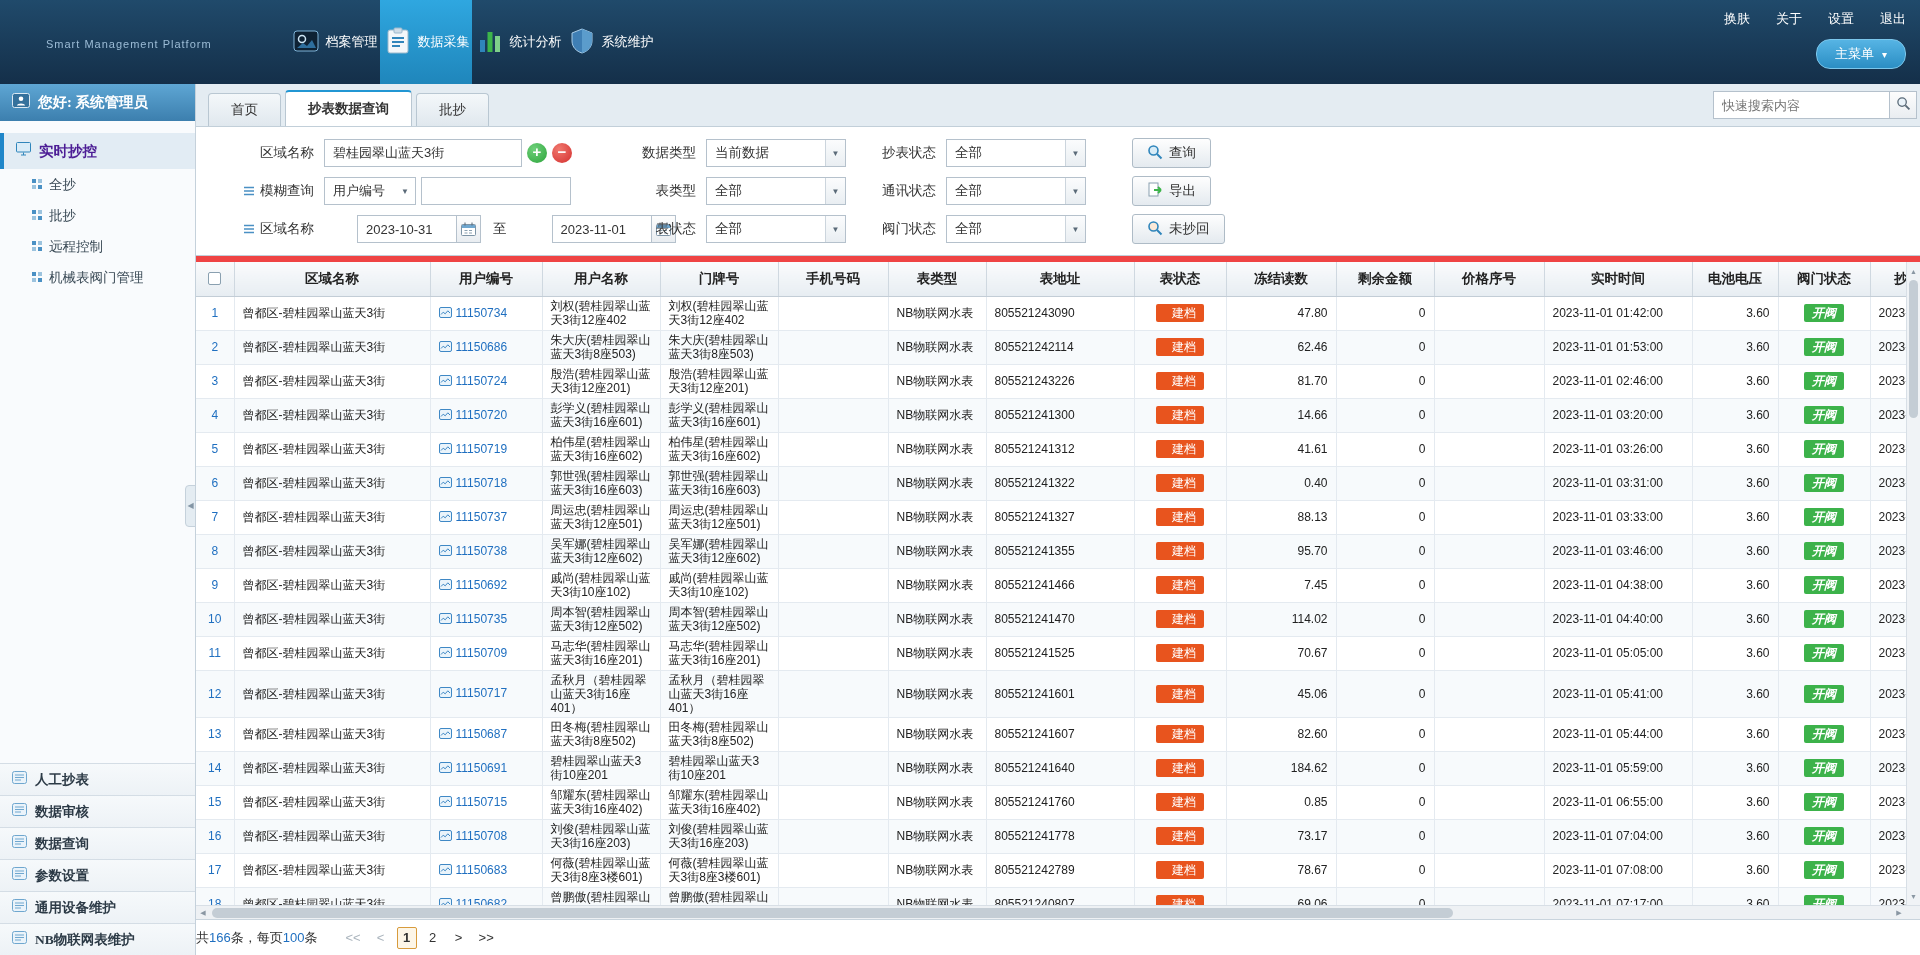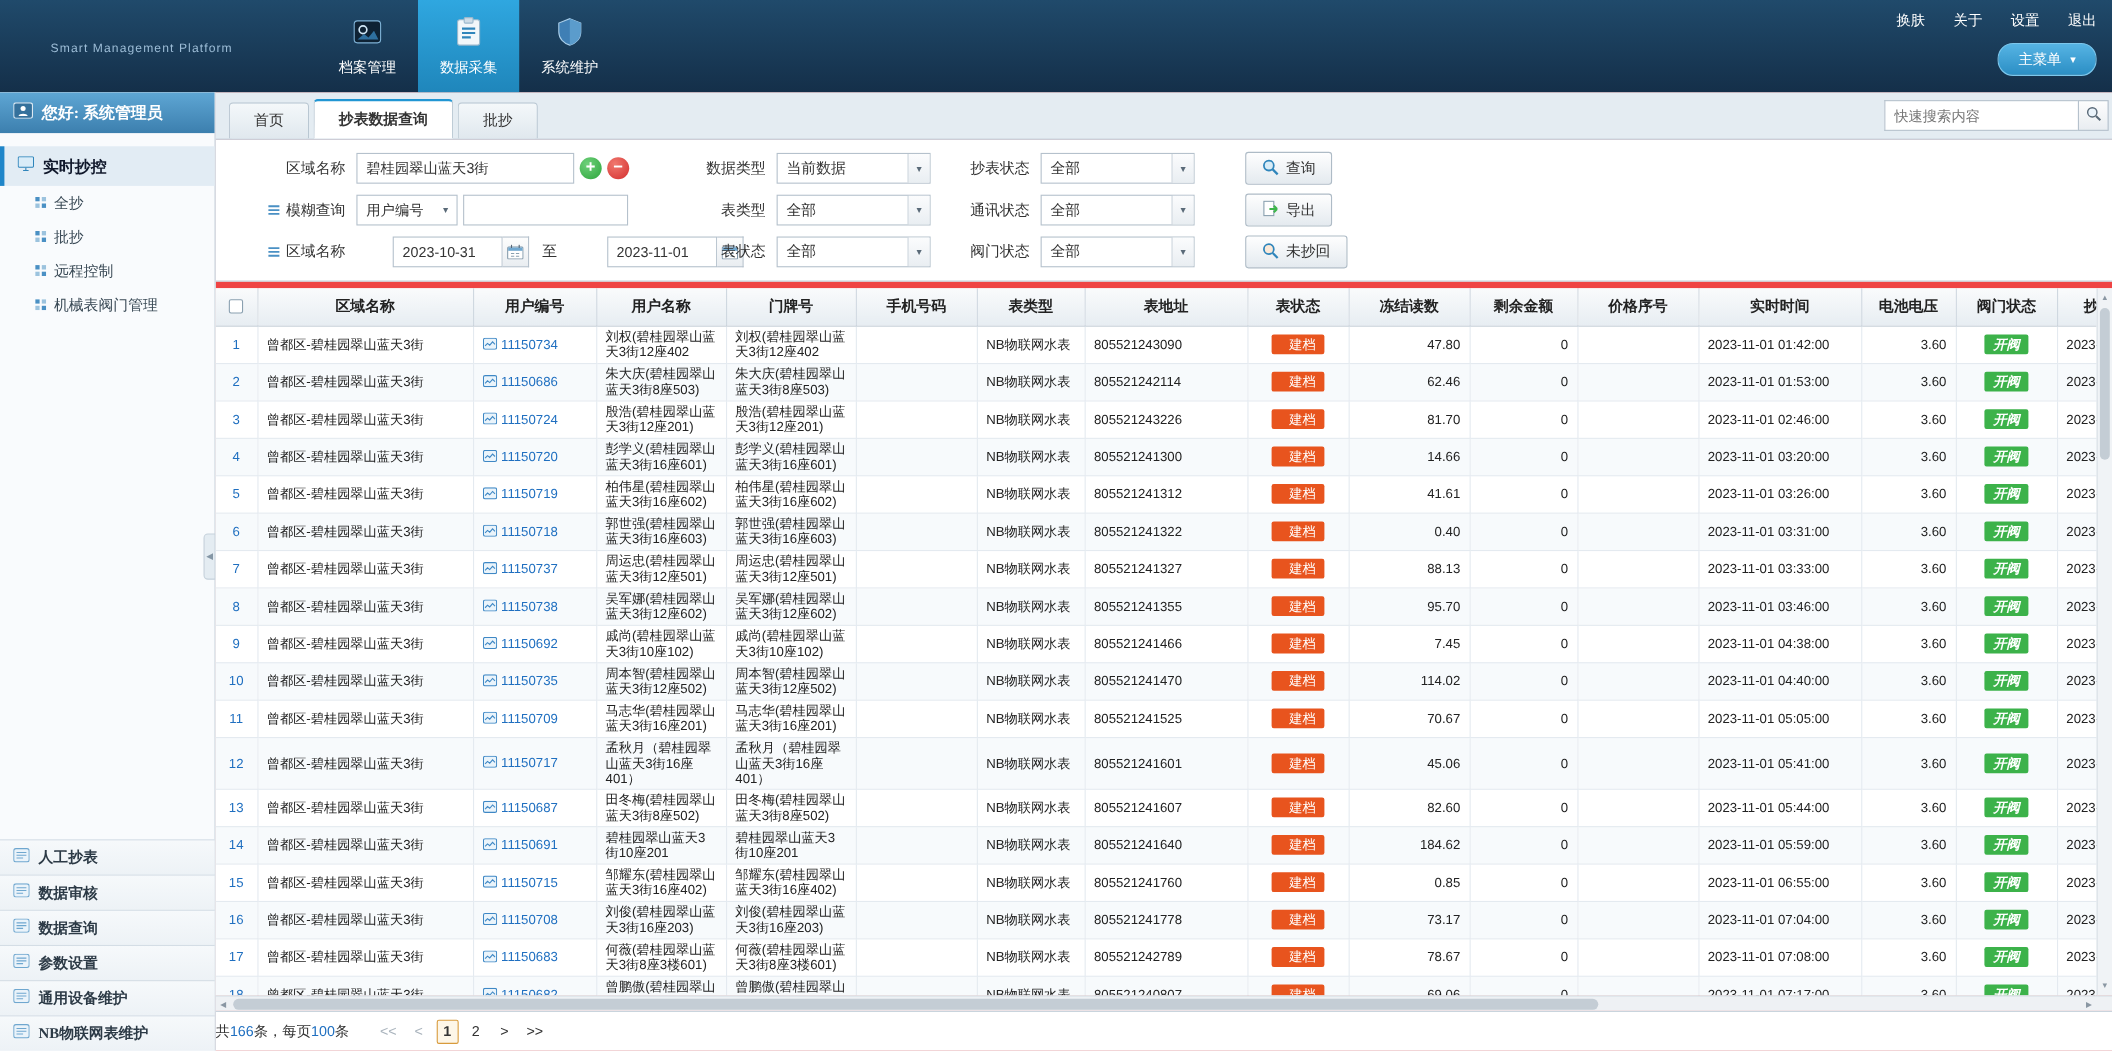--- a/index.html
+++ b/index.html
@@ -6,35 +6,35 @@
   html,body { width:1920px; height:955px; overflow:hidden; }
   body { font-family:"Liberation Sans","DejaVu Sans",sans-serif; background:#dde7ef; font-size:13px; color:#333; }
   .app { width:1920px; height:955px; display:flex; flex-direction:column; }
 
   
   .header { flex:0 0 84px; background:linear-gradient(#204a6b,#142f49); display:flex; position:relative; color:#fff; }
   .logo { display:flex; flex-direction:column; justify-content:center; padding-left:46px; width:288px; }
   .logo-title { font-size:27px; font-weight:bold; letter-spacing:3px; }
   .logo-sub { font-size:11px; color:#9cbcd6; margin-top:4px; letter-spacing:1px; }
   .nav { display:flex; }
-  .nav-item { width:92px; display:flex; flex-direction:column; align-items:center; justify-content:center; gap:5px; font-size:13px; cursor:pointer; }
+  .nav-item { width:92px; display:flex; flex-direction:row; align-items:center; justify-content:center; gap:5px; font-size:13px; cursor:pointer; }
   .nav-item.active { background:linear-gradient(#2fa7e0,#1f86bb); }
   .header-right { position:absolute; right:14px; top:10px; display:flex; flex-direction:column; align-items:flex-end; gap:11px; }
   .top-links { display:flex; gap:26px; font-size:13px; }
   .top-links span { cursor:pointer; }
   .main-menu { background:linear-gradient(#56b4e4,#2b8ec4); border:1px solid #7cc7ec; border-radius:14px; padding:5px 18px; font-size:13px; display:flex; gap:8px; align-items:center; cursor:pointer; }
 
   
   .body-row { flex:1; display:flex; min-height:0; }
 
   
   .sidebar { flex:0 0 196px; background:#f9fbfd; border-right:1px solid #c5d1db; display:flex; flex-direction:column; position:relative;font-family:Liberation Serif, serif; }
   .greeting { flex:0 0 37px; background:linear-gradient(#5ea6d4,#3c7fae); color:#fff; display:flex; align-items:center; gap:8px; padding-left:12px; font-weight:bold; font-size:14.5px; }
   .side-group { margin-top:12px; }
-  .group-head { height:36px; display:flex; align-items:center; gap:8px; padding-left:12px; background:#e2ecf4; border-left:4px solid #1f86c9; color:#0f172a; font-weight:bold; font-size:14.5px; cursor:pointer; }
+  .group-head { height:36px; display:flex; align-items:center; gap:8px; padding-left:12px; background:#e2ecf4; border-left:4px solid #1f86c9; color:#4c1d95; font-weight:bold; font-size:14.5px; cursor:pointer; }
   .sub-item { height:31px; display:flex; align-items:center; gap:7px; padding-left:32px; font-size:13.5px; color:#3a4a56; cursor:pointer; }
   .bottom-list { margin-top:auto; }
   .bottom-item { height:32px; display:flex; align-items:center; gap:8px; padding-left:12px; border-top:1px solid #d4dde5; background:linear-gradient(#f6f9fb,#edf2f6); font-weight:bold; font-size:13.5px; color:#2c3a46; cursor:pointer; }
   .collapse-handle { position:absolute; right:-1px; top:46%; width:11px; height:42px; background:#e4ecf2; border:1px solid #c5d1db; border-radius:4px 0 0 4px; display:flex; align-items:center; justify-content:center; font-size:8px; color:#8496a5; cursor:pointer; }
 
   
   .main { flex:1; display:flex; flex-direction:column; min-width:0; background:#ef4444; }
   .tabbar { flex:0 0 42px; background:#e4ecf2; border-bottom:1px solid #c2cfd9; display:flex; align-items:flex-end; padding:6px 10px 0 12px; gap:4px; position:relative; }
   .tab { height:33px; padding:0 22px; display:flex; align-items:center; background:linear-gradient(#f4f8fa,#e0e8ee); border:1px solid #b9c7d2; border-bottom:none; border-radius:4px 4px 0 0; font-size:13.5px; color:#333; cursor:pointer; }
   .tab.active { background:#fff; font-weight:bold; border-top:2px solid #2196d3; height:36px; }
@@ -120,20 +120,28 @@
             </svg></span>
         <span>档案管理</span>
       </div>
       <div class="nav-item active">
         <span><svg width="30" height="30" viewBox="0 0 30 30">
               <rect x="5" y="4" width="20" height="23" rx="2" fill="#f2f7fa" stroke="#9ab8cc"></rect>
               <rect x="11" y="2" width="8" height="5" rx="1" fill="#cfdde8" stroke="#9ab8cc"></rect>
               <path d="M9 12h12M9 16h12M9 20h8" stroke="#2f85bb" stroke-width="2"></path>
             </svg></span>
         <span>数据采集</span>
+      </div>
+      <div class="nav-item">
+        <span><svg width="30" height="30" viewBox="0 0 30 30">
+              <rect x="5" y="14" width="5" height="12" fill="#2f85bb"></rect>
+              <rect x="12.5" y="6" width="5" height="20" fill="#3db54a"></rect>
+              <rect x="20" y="10" width="5" height="16" fill="#7fd08a"></rect>
+            </svg></span>
+        <span>统计分析</span>
       </div>
       <div class="nav-item">
         <span><svg width="30" height="30" viewBox="0 0 30 30">
               <path d="M15 3l10 4v8c0 6-4.5 10.5-10 12C9.5 25.5 5 21 5 15V7z" fill="#3f7fb5" stroke="#a9cde8"></path>
               <path d="M15 3l10 4v8c0 6-4.5 10.5-10 12z" fill="#5b9ccc"></path>
             </svg></span>
         <span>系统维护</span>
       </div>
     </div>
     <div class="header-right">

